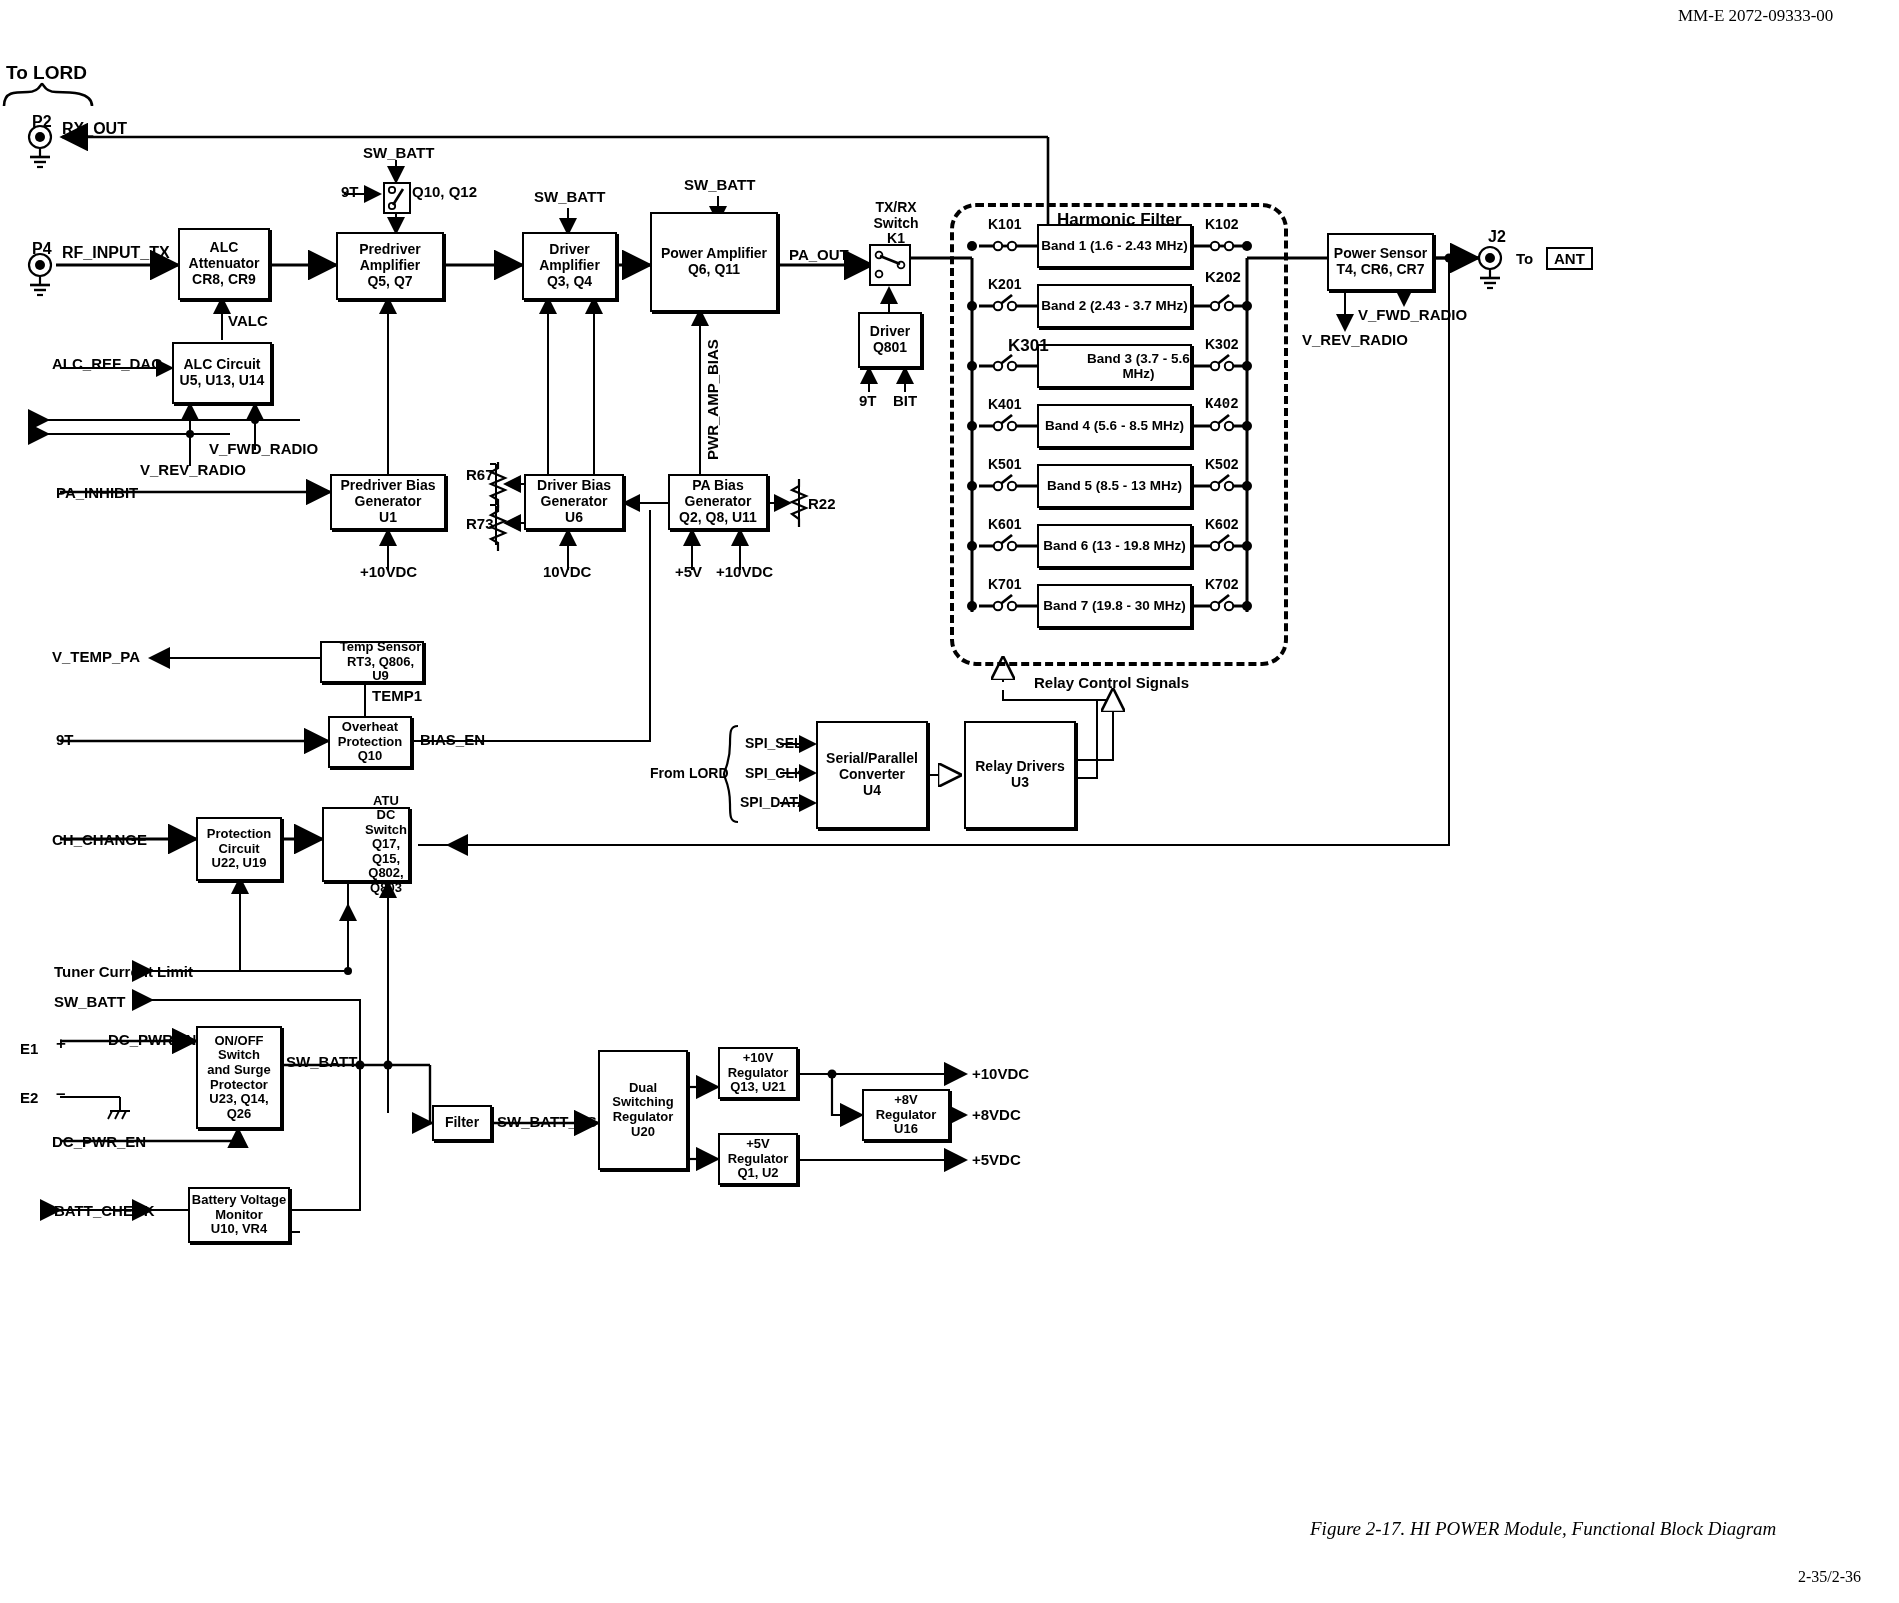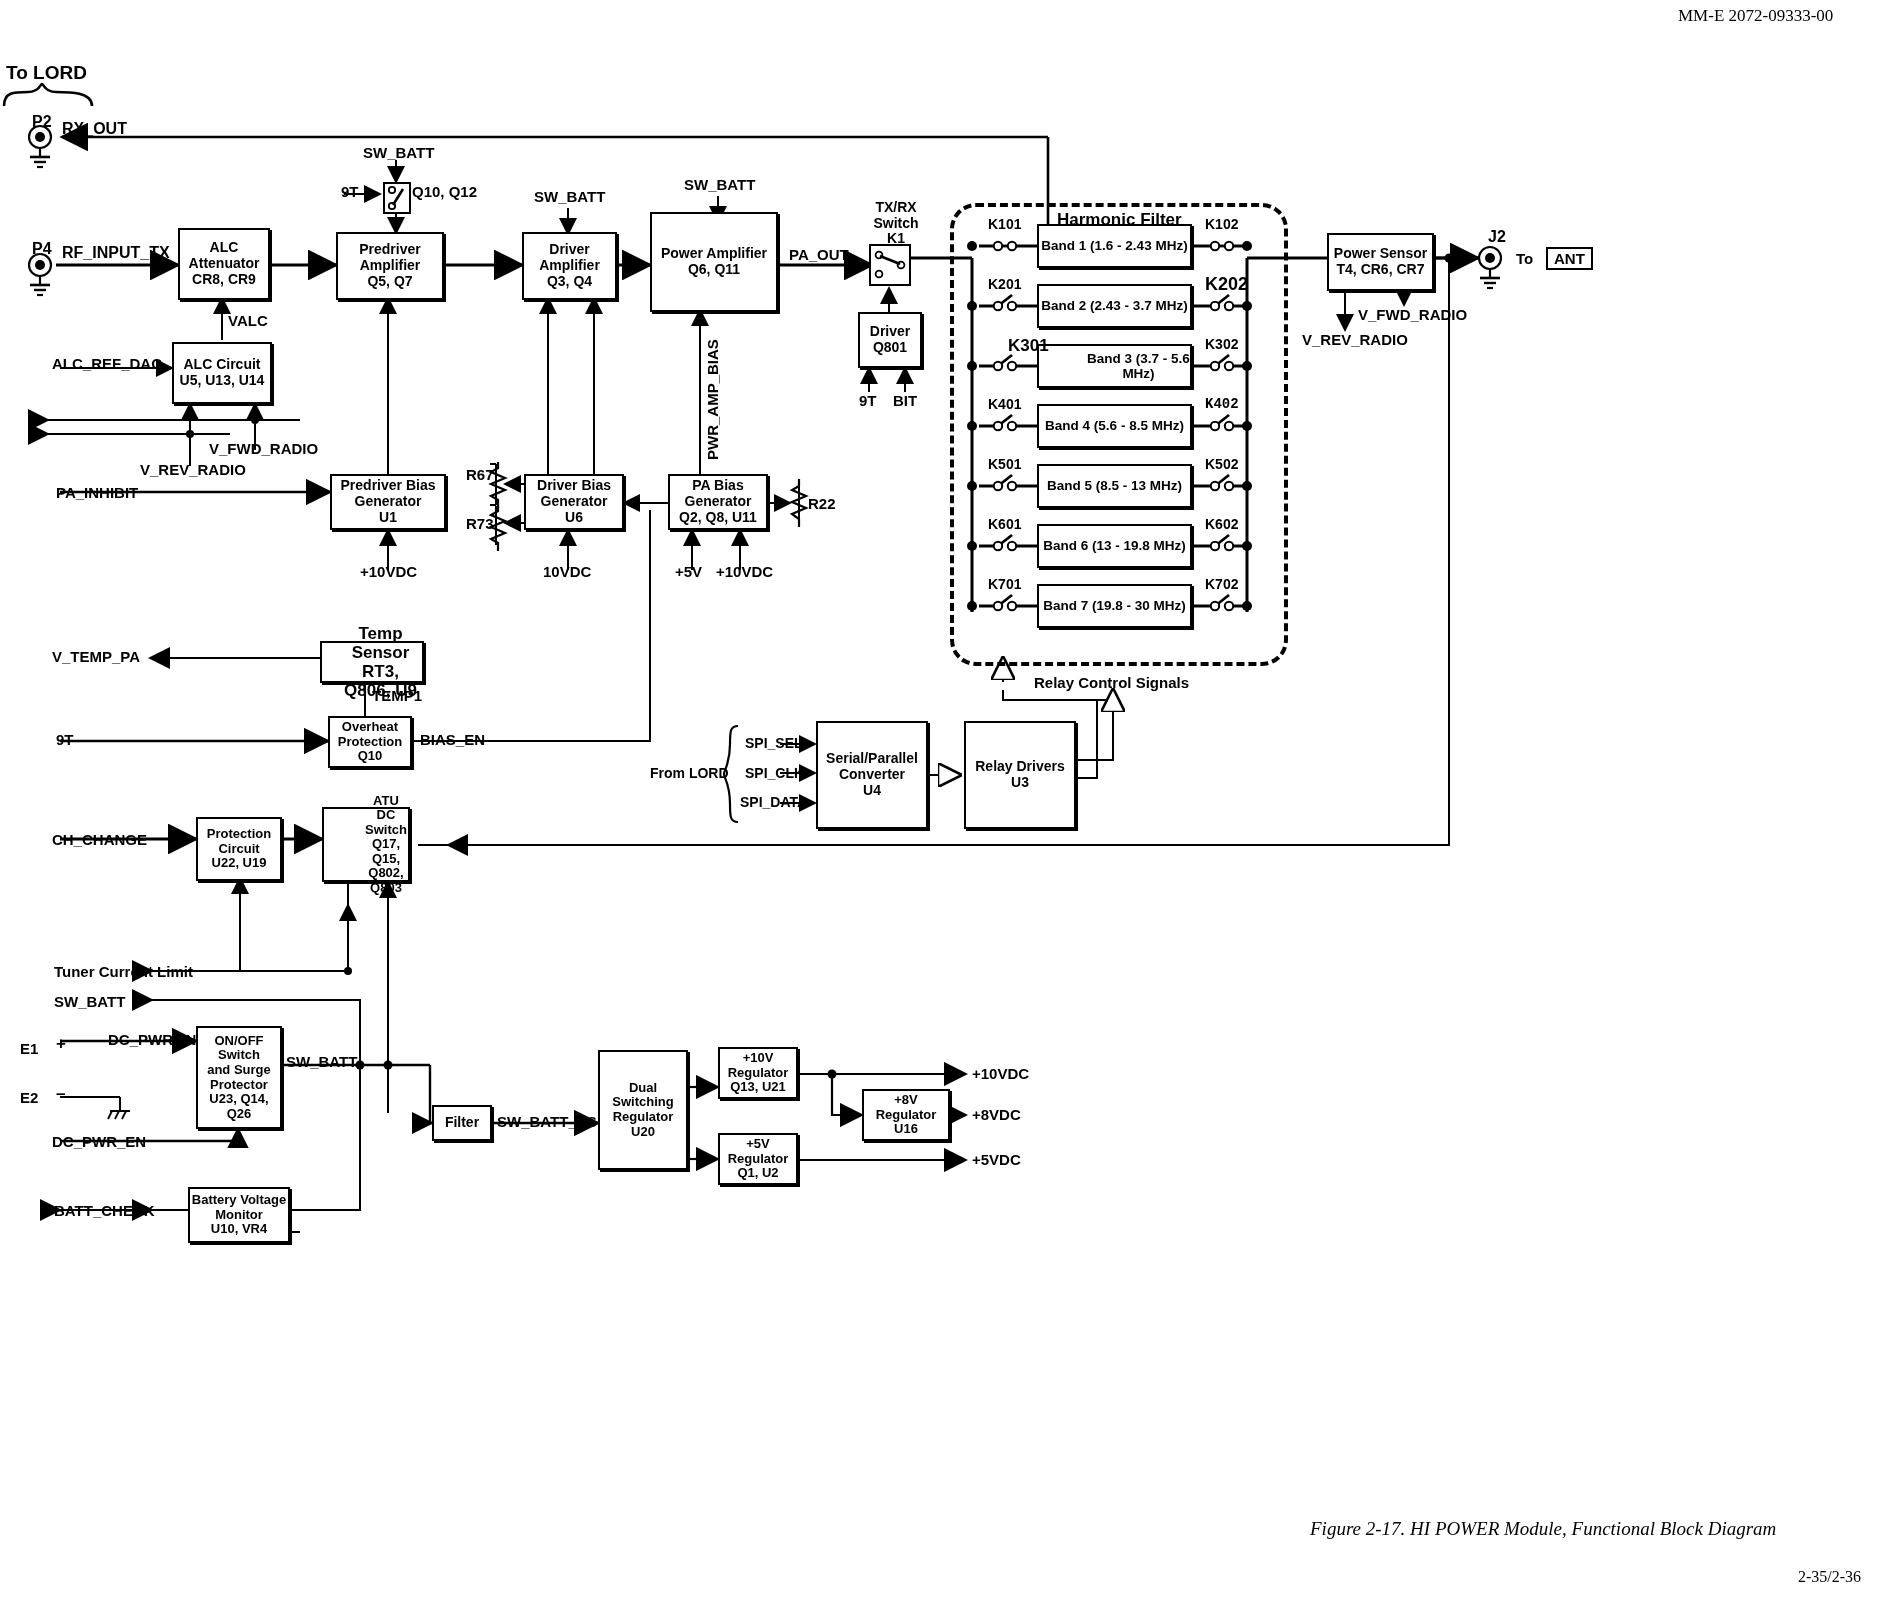--- a/index.html
+++ b/index.html
@@ -514,21 +514,21 @@
       </svg>
       <div class="box" style="left: 1037px; top: 224px; width: 155px; height: 44px; font-size: 13.5px;">
         <span>Band 1 (1.6 - 2.43 MHz)</span>
       </div>
       <div class="lbl" style="left: 988px; top: 216px; font-size: 14px;">K101</div>
       <div class="lbl" style="left: 1205px; top: 216px; font-size: 14px;">K102</div>
       <div class="box" style="left: 1037px; top: 284px; width: 155px; height: 44px; font-size: 13.5px;">
         <span>Band 2 (2.43 - 3.7 MHz)</span>
       </div>
       <div class="lbl" style="left: 988px; top: 276px; font-size: 14px;">K201</div>
-      <div class="lbl" style="left: 1205px; top: 274px; font-size: 18px;">K202</div>
+      <div class="lbl" style="left: 1205px; top: 268px; font-size: 15px;">K202</div>
       <div class="box" style="left: 1037px; top: 344px; width: 155px; height: 44px; font-size: 13.5px; padding-left: 48px;">
         <span>Band 3 (3.7 - 5.6 MHz)</span>
       </div>
       <div class="lbl" style="left: 988px; top: 336px; font-size: 17px; margin-left: 20px;">K301</div>
       <div class="lbl" style="left: 1205px; top: 336px; font-size: 14px;">K302</div>
       <div class="box" style="left: 1037px; top: 404px; width: 155px; height: 44px; font-size: 13.5px;">
         <span>Band 4 (5.6 - 8.5 MHz)</span>
       </div>
       <div class="lbl" style="left: 988px; top: 396px; font-size: 14px;">K401</div>
       <div class="lbl" style="left: 1205px; top: 396px; font-size: 14px; font-family: Liberation Mono, monospace;">K402</div>
@@ -553,21 +553,21 @@
     <span>
       <span>Power Sensor</span><br>
       <span>T4, CR6, CR7</span>
     </span>
   </div>
   <div class="lbl" style="left:1358px;top:306px;font-size:15px;">V_FWD_RADIO</div>
   <div class="lbl" style="left:1302px;top:331px;font-size:15px;">V_REV_RADIO</div>
 
   <div class="lbl" style="left:1034px;top:674px;font-size:15px;">Relay Control Signals</div>
 
-  <div class="box" style="left:320px;top:641px;width:104px;height:42px;font-size:17px;padding-left:17px;">
+  <div class="box" style="left:320px;top:641px;width:104px;height:42px;font-size:13px;padding-left:17px;">
     <span>
       <span>Temp Sensor</span><br>
       <span>RT3, Q806, U9</span>
     </span>
   </div>
   <div class="lbl" style="left:52px;top:648px;font-size:15px;">V_TEMP_PA</div>
   <div class="lbl" style="left:372px;top:687px;font-size:15px;">TEMP1</div>
   <div class="box" style="left:328px;top:716px;width:84px;height:52px;font-size:13px;">
     <span>
       <span>Overheat</span><br>

